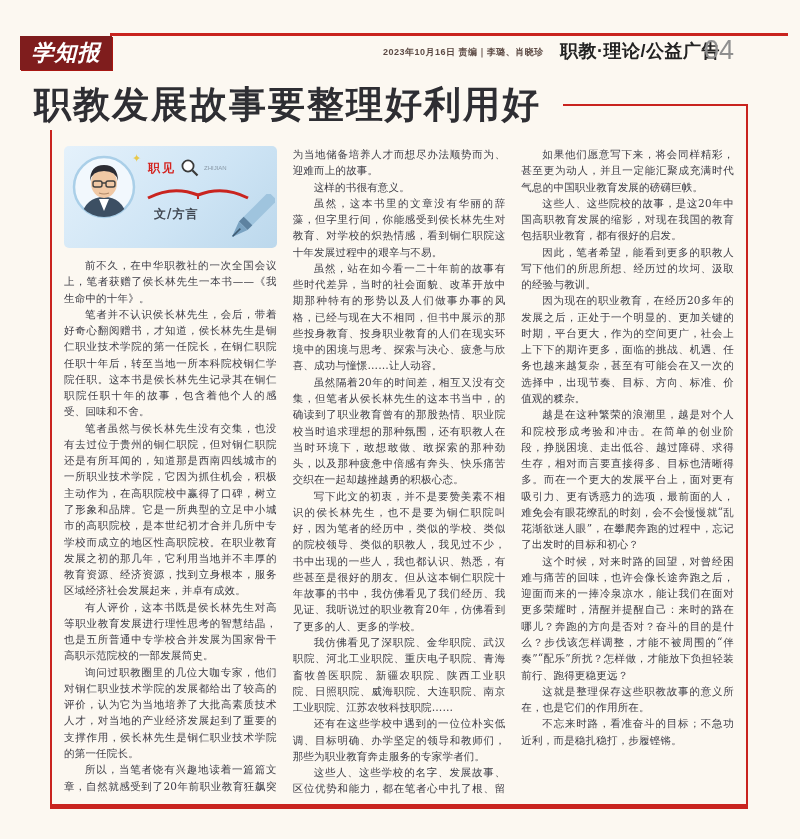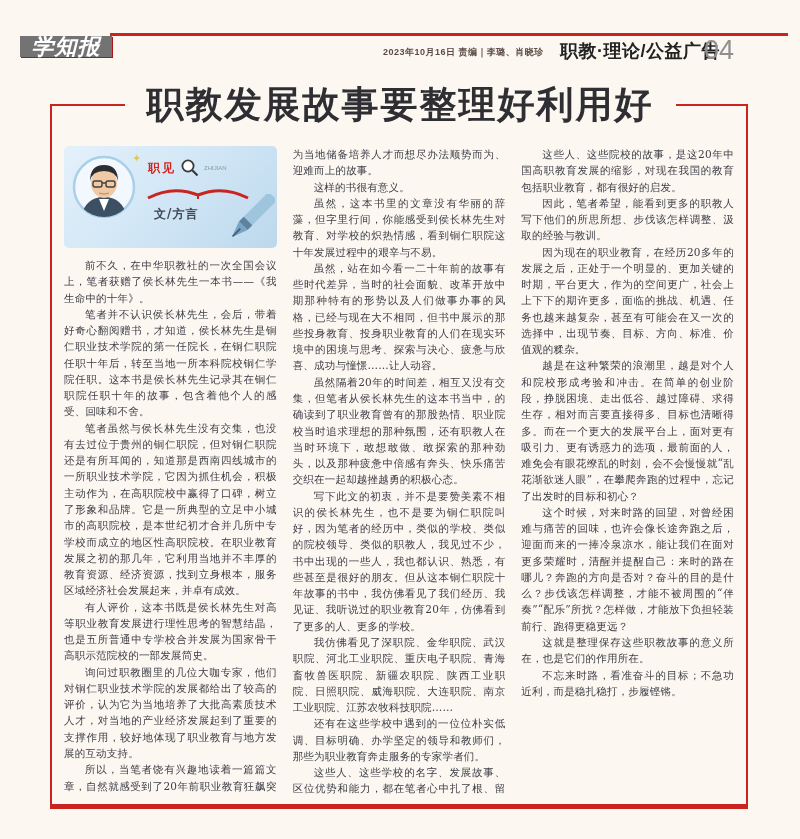--- a/index.html
+++ b/index.html
@@ -3,32 +3,32 @@
 <meta charset="utf-8">
 <style>
   html,body{margin:0;padding:0;}
   body{
     width:800px;height:839px;position:relative;overflow:hidden;
     background:#fcf8f1;
     font-family:"DejaVu Serif", serif;
   }
   
   .masthead{
-    position:absolute;left:20px;top:36px;width:92px;height:21px;
-    background:#737373;color:#fff;display:flex;align-items:center;justify-content:center;
+    position:absolute;left:20px;top:36px;width:92px;height:34px;
+    background:#7f1d1d;color:#fff;display:flex;align-items:center;justify-content:center;
     font-style:italic;font-weight:bold;font-size:22px;letter-spacing:1px;
     box-shadow:1px 1px 0 #a81713;
     font-family:Liberation Mono, monospace;
   }
   .top-rule{position:absolute;left:110px;top:33px;width:678px;height:3px;background:#c9241f;}
   .date-line{position:absolute;left:383px;top:46px;font-size:9px;font-weight:bold;color:#5c4a44;letter-spacing:.5px;font-family:"Liberation Sans",sans-serif;}
   .section-title{position:absolute;left:560px;top:39px;font-size:18px;font-weight:900;color:#232323;letter-spacing:.5px;font-family:"Liberation Sans",sans-serif;}
   .page-number{position:absolute;left:704px;top:35px;font-size:27px;color:#8f8f8f;font-family:"Liberation Sans",sans-serif;}
   
-  .headline-wrap{position:absolute;top:80px;left:0;right:0;text-align:center;z-index:3;}
+  .headline-wrap{position:absolute;top:80px;left:12px;right:0;text-align:left;z-index:3;}
   .headline{
     display:inline-block;background:#fcf8f1;padding:0 22px;
     font-size:37px;font-weight:900;color:#2e2e33;letter-spacing:2px;
     font-family:"Liberation Sans",sans-serif;
   }
   
   .frame{
     position:absolute;left:50px;top:104px;width:698px;height:705px;
     border:2px solid #c9241f;border-bottom-width:5px;box-sizing:border-box;
     z-index:2;
@@ -114,39 +114,40 @@
             <polygon points="15.5,25 24.5,25 20,37" fill="#7aa3c2"></polygon>
             <line x1="20" y1="28" x2="20" y2="36" stroke="#3d5a72" stroke-width="1.2"></line>
           </g>
         </svg>
       </div>
 
     <p class="para">前不久，在中华职教社的一次全国会议上，笔者获赠了侯长林先生一本书——《我生命中的十年》。</p>
         <p class="para">笔者并不认识侯长林先生，会后，带着好奇心翻阅赠书，才知道，侯长林先生是铜仁职业技术学院的第一任院长，在铜仁职院任职十年后，转至当地一所本科院校铜仁学院任职。这本书是侯长林先生记录其在铜仁职院任职十年的故事，包含着他个人的感受、回味和不舍。</p>
         <p class="para">笔者虽然与侯长林先生没有交集，也没有去过位于贵州的铜仁职院，但对铜仁职院还是有所耳闻的，知道那是西南四线城市的一所职业技术学院，它因为抓住机会，积极主动作为，在高职院校中赢得了口碑，树立了形象和品牌。它是一所典型的立足中小城市的高职院校，是本世纪初才合并几所中专学校而成立的地区性高职院校。在职业教育发展之初的那几年，它利用当地并不丰厚的教育资源、经济资源，找到立身根本，服务区域经济社会发展起来，并卓有成效。</p>
         <p class="para">有人评价，这本书既是侯长林先生对高等职业教育发展进行理性思考的智慧结晶，也是五所普通中专学校合并发展为国家骨干高职示范院校的一部发展简史。</p>
-        <p class="para">询问过职教圈里的几位大咖专家，他们对铜仁职业技术学院的发展都给出了较高的评价，认为它为当地培养了大批高素质技术人才，对当地的产业经济发展起到了重要的支撑作用，较好地体现了职业教育与地方发展的互动支持。</p>
+        <p class="para">询问过职教圈里的几位大咖专家，他们对铜仁职业技术学院的发展都给出了较高的评价，认为它为当地培养了大批高素质技术人才，对当地的产业经济发展起到了重要的支撑作用，侯长林先生是铜仁职业技术学院的第一任院长。</p>
         <p class="para">所以，当笔者饶有兴趣地读着一篇篇文章，自然就感受到了20年前职业教育狂飙突进、逆势向上的气息和气势，自然就读到了身在边远中小城市的一群职教人奋力争先、努力寻找机会、抓住机会、创造机会，为学校的发展、为地方经济产业的发展、</p>
       </div>
 
     <div class="article-col">
         <p class="para cont">为当地储备培养人才而想尽办法顺势而为、迎难而上的故事。</p>
         <p class="para">这样的书很有意义。</p>
         <p class="para">虽然，这本书里的文章没有华丽的辞藻，但字里行间，你能感受到侯长林先生对教育、对学校的炽热情感，看到铜仁职院这十年发展过程中的艰辛与不易。</p>
         <p class="para">虽然，站在如今看一二十年前的故事有些时代差异，当时的社会面貌、改革开放中期那种特有的形势以及人们做事办事的风格，已经与现在大不相同，但书中展示的那些投身教育、投身职业教育的人们在现实环境中的困境与思考、探索与决心、疲惫与欣喜、成功与憧憬……让人动容。</p>
         <p class="para">虽然隔着20年的时间差，相互又没有交集，但笔者从侯长林先生的这本书当中，的确读到了职业教育曾有的那股热情、职业院校当时追求理想的那种氛围，还有职教人在当时环境下，敢想敢做、敢探索的那种劲头，以及那种疲惫中倍感有奔头、快乐痛苦交织在一起却越挫越勇的积极心态。</p>
         <p class="para">写下此文的初衷，并不是要赞美素不相识的侯长林先生，也不是要为铜仁职院叫好，因为笔者的经历中，类似的学校、类似的院校领导、类似的职教人，我见过不少，书中出现的一些人，我也都认识、熟悉，有些甚至是很好的朋友。但从这本铜仁职院十年故事的书中，我仿佛看见了我们经历、我见证、我听说过的职业教育20年，仿佛看到了更多的人、更多的学校。</p>
         <p class="para">我仿佛看见了深职院、金华职院、武汉职院、河北工业职院、重庆电子职院、青海畜牧兽医职院、新疆农职院、陕西工业职院、日照职院、威海职院、大连职院、南京工业职院、江苏农牧科技职院……</p>
         <p class="para">还有在这些学校中遇到的一位位朴实低调、目标明确、办学坚定的领导和教师们，那些为职业教育奔走服务的专家学者们。</p>
         <p class="para">这些人、这些学校的名字、发展故事、区位优势和能力，都在笔者心中扎了根、留了痕。我相信，每个人的讲述、各所院校的描述，都会是中国职业教育、中国高等职业院校在上一个20年里发展的大合集中，浓墨重彩的一章。</p>
       </div>
 
     <div class="article-col">
+        <p class="para">如果他们愿意写下来，将会同样精彩，甚至更为动人，并且一定能汇聚成充满时代气息的中国职业教育发展的磅礴巨帙。</p>
         <p class="para">这些人、这些院校的故事，是这20年中国高职教育发展的缩影，对现在我国的教育包括职业教育，都有很好的启发。</p>
-        <p class="para">因此，笔者希望，能看到更多的职教人写下他们的所思所想、步伐该怎样调整、汲取的经验与教训。</p>
+        <p class="para">因此，笔者希望，能看到更多的职教人写下他们的所思所想、经历过的坎坷、汲取的经验与教训。</p>
         <p class="para">因为现在的职业教育，在经历20多年的发展之后，正处于一个明显的、更加关键的时期，平台更大，作为的空间更广，社会上上下下的期许更多，面临的挑战、机遇、任务也越来越复杂，甚至有可能会在又一次的选择中，出现节奏、目标、方向、标准、价值观的糅杂。</p>
         <p class="para">越是在这种繁荣的浪潮里，越是对个人和院校形成考验和冲击。在简单的创业阶段，挣脱困境、走出低谷、越过障碍、求得生存，相对而言要直接得多、目标也清晰得多。而在一个更大的发展平台上，面对更有吸引力、更有诱惑力的选项，最前面的人，难免会有眼花缭乱的时刻，会不会慢慢就“乱花渐欲迷人眼”，在攀爬奔跑的过程中，忘记了出发时的目标和初心？</p>
         <p class="para">这个时候，对来时路的回望，对曾经困难与痛苦的回味，也许会像长途奔跑之后，迎面而来的一捧冷泉凉水，能让我们在面对更多荣耀时，清醒并提醒自己：来时的路在哪儿？奔跑的方向是否对？奋斗的目的是什么？步伐该怎样调整，才能不被周围的“伴奏”“配乐”所扰？怎样做，才能放下负担轻装前行、跑得更稳更远？</p>
         <p class="para">这就是整理保存这些职教故事的意义所在，也是它们的作用所在。</p>
         <p class="para">不忘来时路，看准奋斗的目标；不急功近利，而是稳扎稳打，步履铿锵。</p>
       </div>
 
   </div>
 </div>
 

